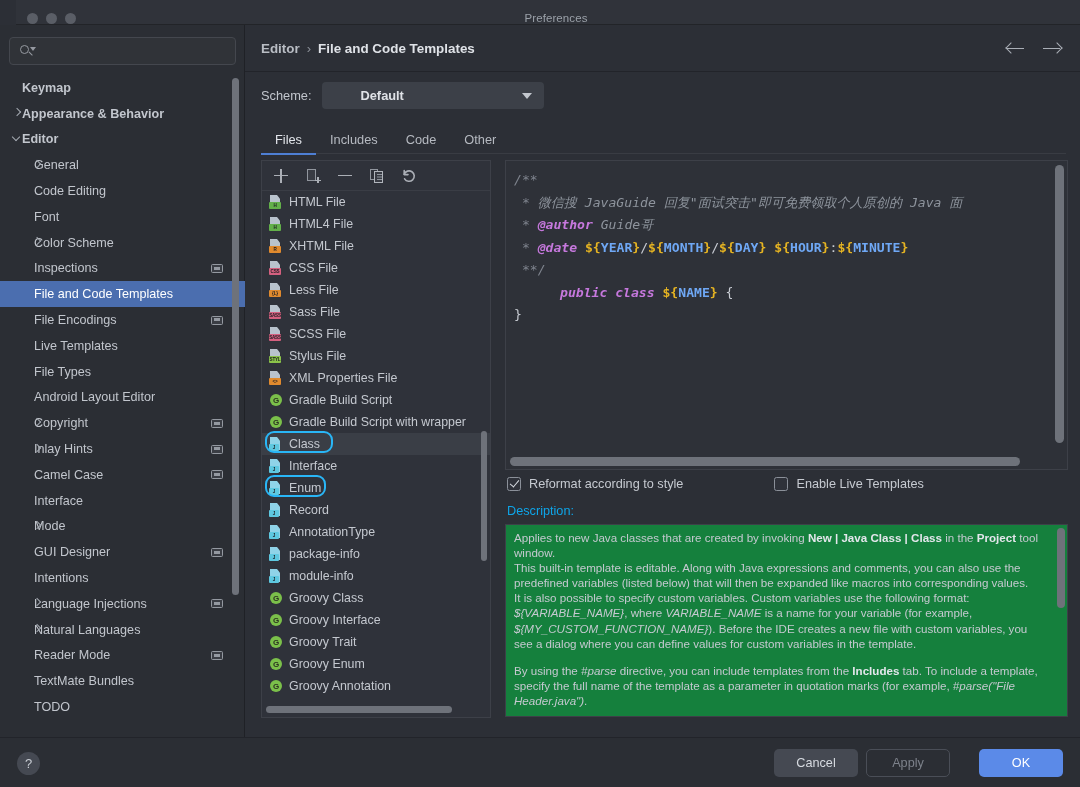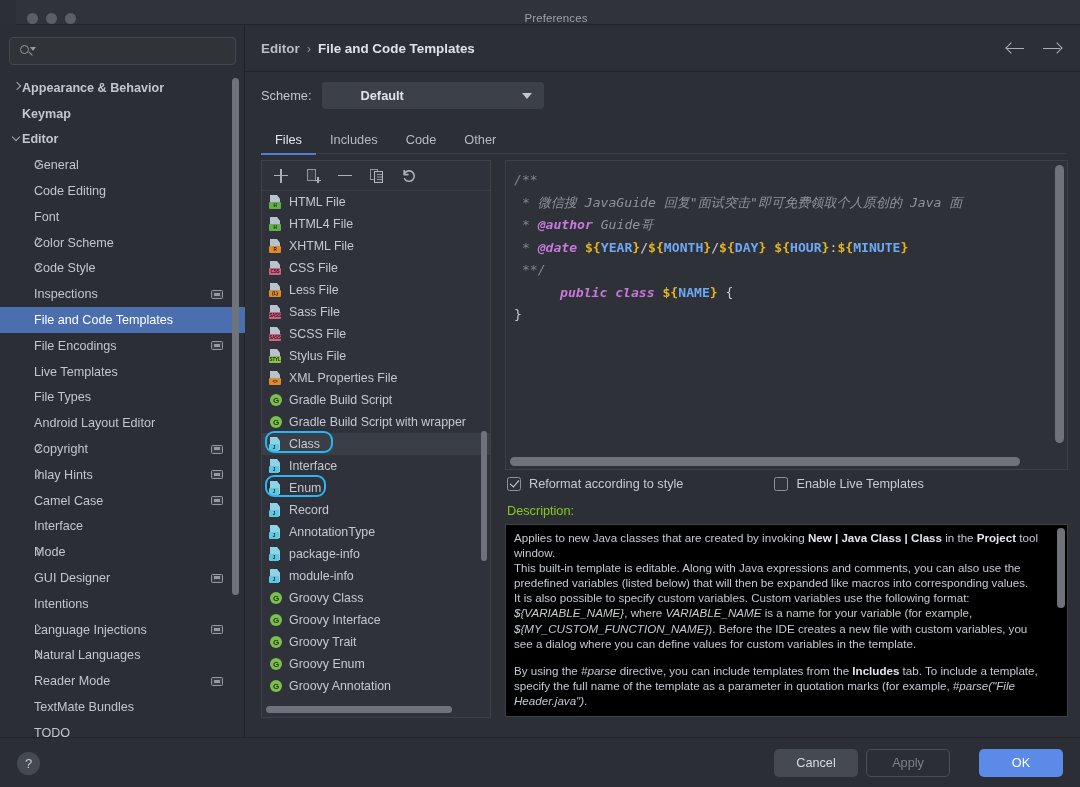--- a/index.html
+++ b/index.html
@@ -257,24 +257,24 @@
   }
   .chk.on .box::after {
     content: ""; position: absolute; left: 3.6px; top: .4px; width: 4px; height: 8px;
     border-right: 1.8px solid #d6dae0; border-bottom: 1.8px solid #d6dae0;
     transform: rotate(40deg);
   }
   .chk .lbl { color: #c6cad1; font-size: 12.7px; }
   #chk-gap { width: 91px; }
 
   
-  #desc-label { position: absolute; left: 507px; top: 504px; color: #84cc16; font-size: 12.7px; }
+  #desc-label { position: absolute; left: 507px; top: 504px; color: #0ea5e9; font-size: 12.7px; }
   #desc-wrap {
     position: absolute; left: 505px; top: 524px; width: 563px; height: 193px;
-    background: #000000; border: 1px solid #3d4048; overflow: hidden;
+    background: #15803d; border: 1px solid #3d4048; overflow: hidden;
   }
   #desc {
     position: absolute; left: 0; top: 0; right: 12px; bottom: 0;
     padding: 5px 8px; color: #c5c9d0; font-size: 11.6px; line-height: 15.1px;
     font-family: "Liberation Sans", sans-serif;
   }
   #desc b { color: #e3e6eb; }
   #desc i { font-style: italic; }
   #desc p { margin: 0; }
   .desc-gap { height: 12px; }
@@ -320,29 +320,29 @@
   <div id="sidebar">
     <div id="search-box">
       <span id="search-icon">
         <span class="mag"></span>
           <span class="hnd"></span>
           <span class="tri"></span>
       </span>
       <input id="search-input" value="" placeholder="" style="">
     </div>
     <div id="tree">
+        <div class="tree-row lvl1 bold noarrow">
+          <span class="tree-label">Keymap</span>
+        </div>
         <div class="tree-row lvl1 bold">
           <span class="arrow lvl1">
             <span class="chev"></span>
           </span>
           <span class="tree-label">Appearance &amp; Behavior</span>
         </div>
-        <div class="tree-row lvl1 bold noarrow">
-          <span class="tree-label">Keymap</span>
-        </div>
         <div class="tree-row lvl1 bold">
           <span class="arrow lvl1 down">
             <span class="chev"></span>
           </span>
           <span class="tree-label">Editor</span>
         </div>
         <div class="tree-row lvl2">
           <span class="arrow lvl2">
             <span class="chev"></span>
           </span>
@@ -352,26 +352,20 @@
           <span class="tree-label">Code Editing</span>
         </div>
         <div class="tree-row lvl2 noarrow">
           <span class="tree-label">Font</span>
         </div>
         <div class="tree-row lvl2">
           <span class="arrow lvl2">
             <span class="chev"></span>
           </span>
           <span class="tree-label">Color Scheme</span>
-        </div>
-        <div class="tree-row lvl2">
-          <span class="arrow lvl2">
-            <span class="chev"></span>
-          </span>
-          <span class="tree-label">Code Style</span>
         </div>
         <div class="tree-row lvl2 noarrow">
           <span class="tree-label">Inspections</span>
           <span class="badge-icon"></span>
         </div>
         <div class="tree-row lvl2 sel noarrow">
           <span class="tree-label">File and Code Templates</span>
         </div>
         <div class="tree-row lvl2 noarrow">
           <span class="tree-label">File Encodings</span>

